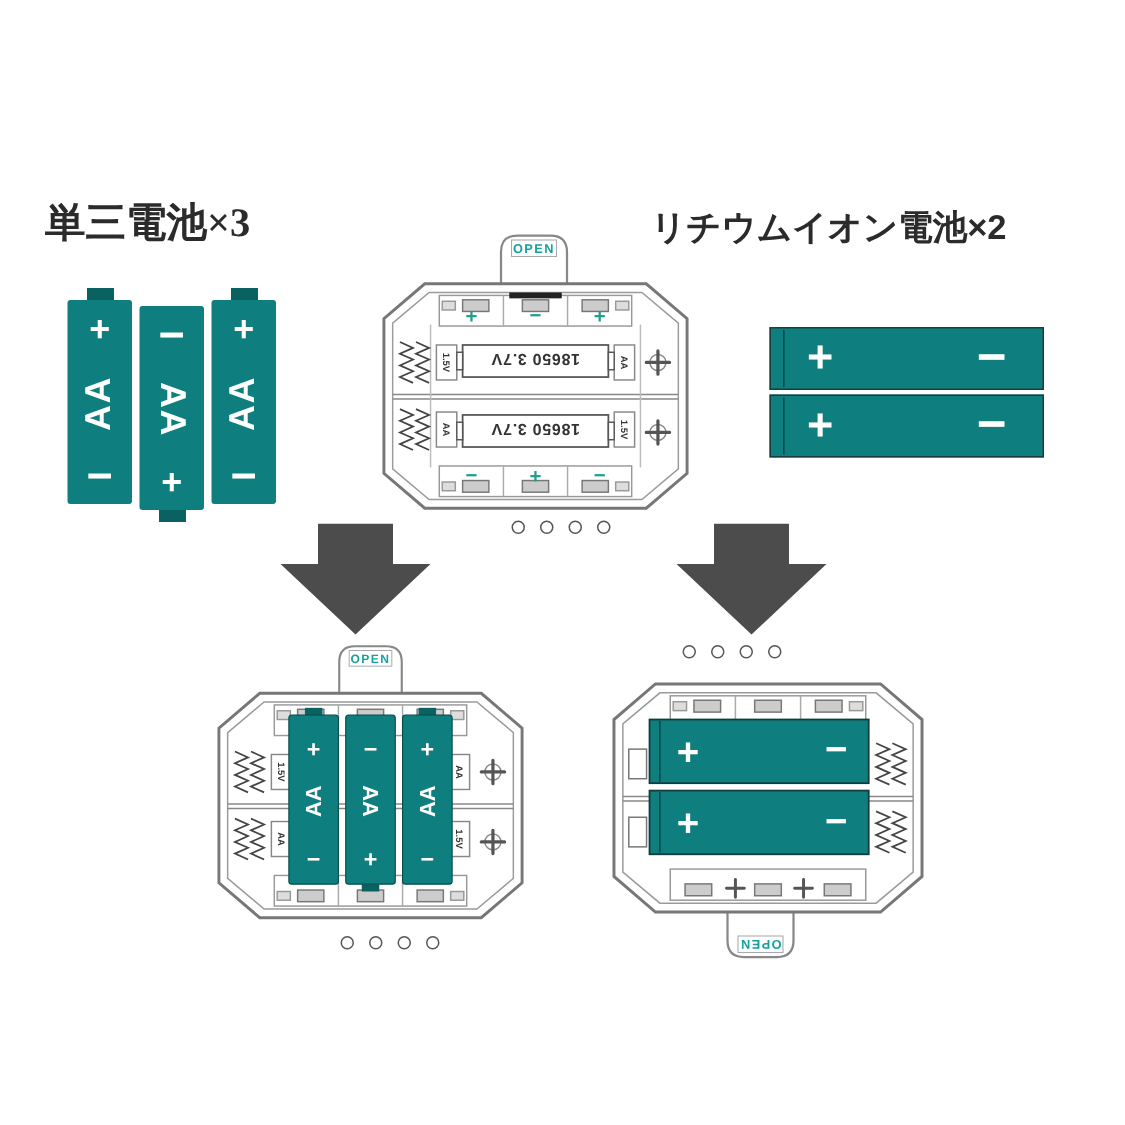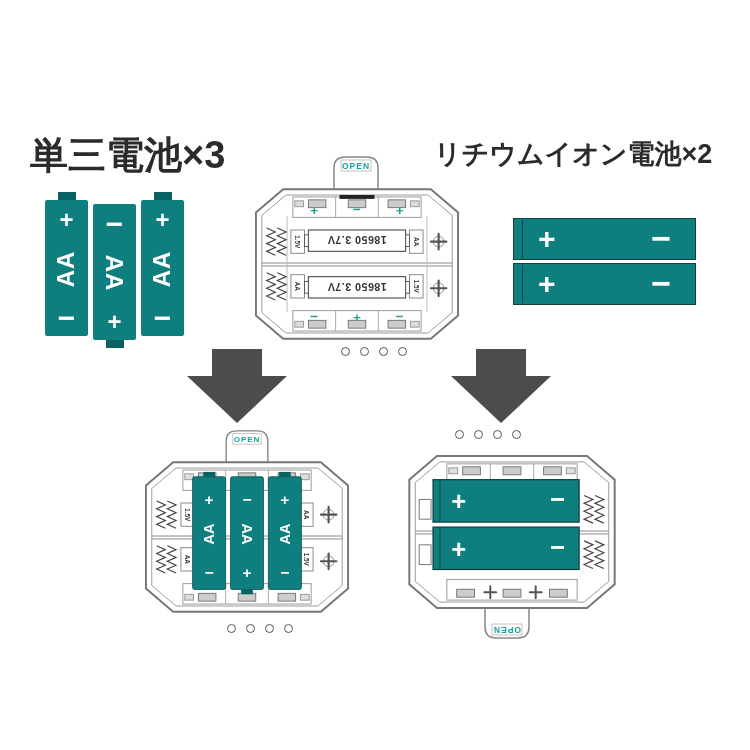--- a/index.html
+++ b/index.html
@@ -1,21 +1,21 @@
 <!DOCTYPE html>
 <html style="--battery: #0e7e7e; --battery-dark: #0a6161; --mark: #1f9f8f; --open: #16a0a0; --arrow: #4c4c4c; --text: #2b2b2b;"><head>
 <meta charset="utf-8">
 <style>
   html,body{margin:0;padding:0;background:#fff;}
   body{font-family:"Liberation Sans",sans-serif;}
   .canvas{position:relative;width:750px;height:750px;background:#fff;overflow:hidden;}
   .abs{position:absolute;}
   .title{color:var(--text);font-weight:600;white-space:nowrap;}
-  .title-left{left:30px;top:130px;font-size:38px;}
-  .title-right{left:434px;top:136px;font-size:27px;}
+  .title-left{left:30px;top:130px;font-size:27px;font-family:Liberation Serif, serif;}
+  .title-right{left:434px;top:136px;font-size:23px;}
 
   
   .aa-batt{position:absolute;width:43px;height:136px;background:var(--battery);
     border-radius:2px;display:flex;flex-direction:column;align-items:center;
     justify-content:space-between;padding:8px 0 6px;box-sizing:border-box;color:#fff;font-weight:bold;}
   .aa-batt .nub{position:absolute;width:18px;height:8px;background:var(--battery-dark);left:50%;transform:translateX(-50%);}
   .nub-top{top:-8px;} .nub-bottom{bottom:-8px;}
   .sign-plus{font-size:24px;line-height:1;}
   .sign-minus{font-size:30px;line-height:0.8;}
   .aa-vert{font-size:24px;line-height:1;letter-spacing:1px;}

